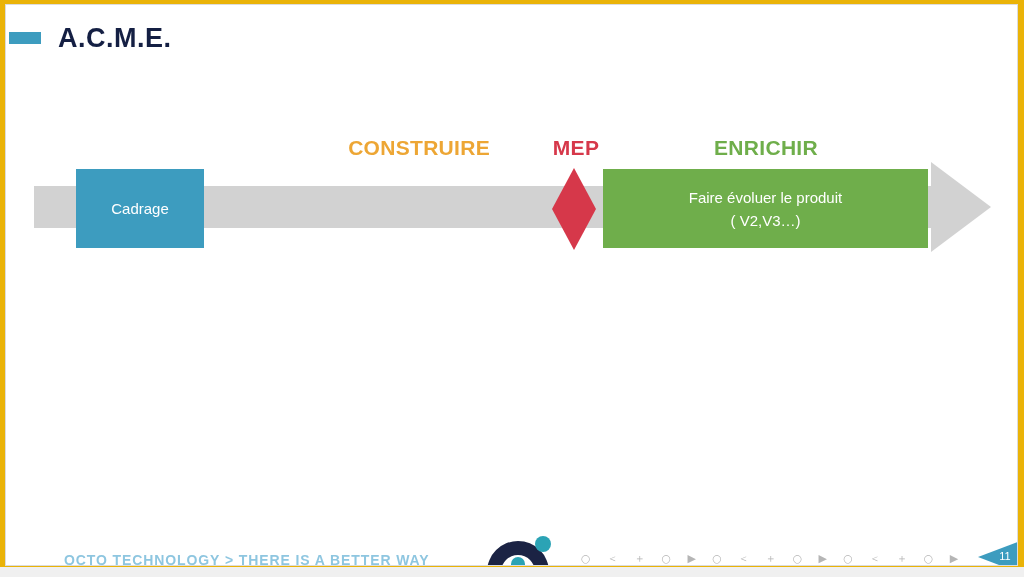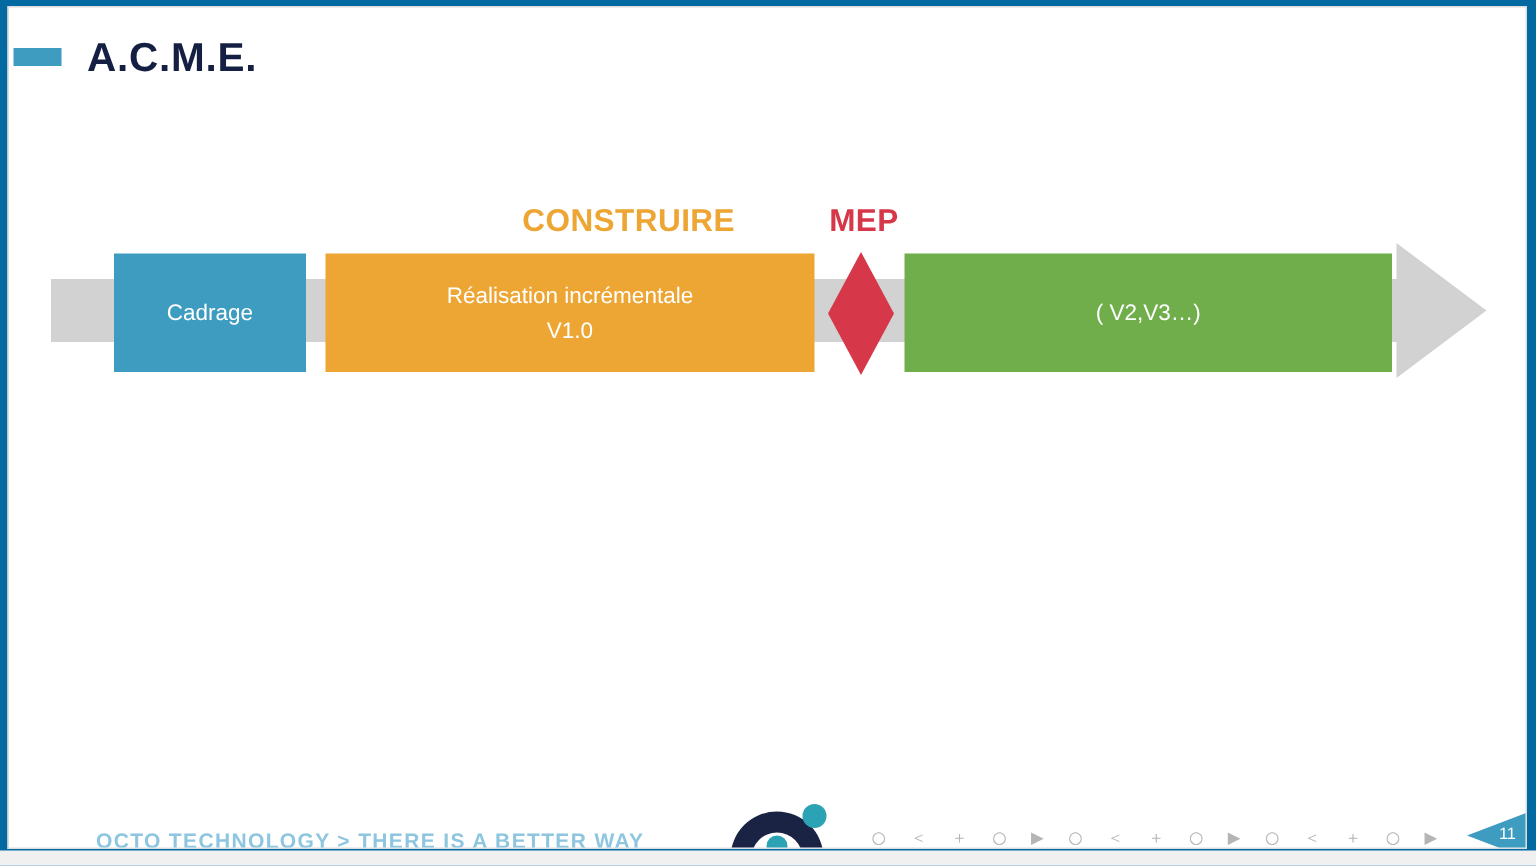--- a/index.html
+++ b/index.html
@@ -13,21 +13,21 @@
     overflow: hidden;
     font-family: "Liberation Sans", sans-serif;
   }
 
   
   #slide-frame {
     position: absolute;
     left: 0; top: 0;
     width: 1024px;
     height: 577px;
-    background: #0369a1;
+    background: #eab308;
   }
   #slide {
     position: absolute;
     left: 5px;
     top: 4px;
     width: 1013px;
     height: 562px;
     background: #ffffff;
     border: 1px solid #dcdcdc;
     box-sizing: border-box;
@@ -207,29 +207,27 @@
     <div id="timeline">
 
       <div class="track-bar"></div>
       <div class="track-arrow"></div>
 
       <div class="phase-box" id="box-aligner">
         <span class="line">Cadrage</span>
       </div>
 
       <div class="phase-label" id="label-construire">CONSTRUIRE</div>
-      <div class="phase-box" id="box-construire">
-        <span class="line">Réalisation incrémentale</span>
-        <span class="line">V1.0</span>
-      </div>
 
       <div class="phase-label" id="label-mep">MEP</div>
       <div id="diamond-mep"></div>
 
+      <div class="phase-label" id="label-enrichir">ENRICHIR</div>
       <div class="phase-box" id="box-enrichir">
+        <span class="line">Faire évoluer le produit</span>
         <span class="line">( V2,V3…)</span>
       </div>
 
     </div>
 
     <div id="footer-tagline">OCTO TECHNOLOGY &gt; THERE IS A BETTER WAY</div>
 
     <div id="footer-logo">
       <svg width="78" height="36" viewBox="0 0 78 36">
         <path d="M8 36 A31 31 0 0 1 70 36 L56 36 A17 17 0 0 0 22 36 Z" fill="#1b2344"></path>

